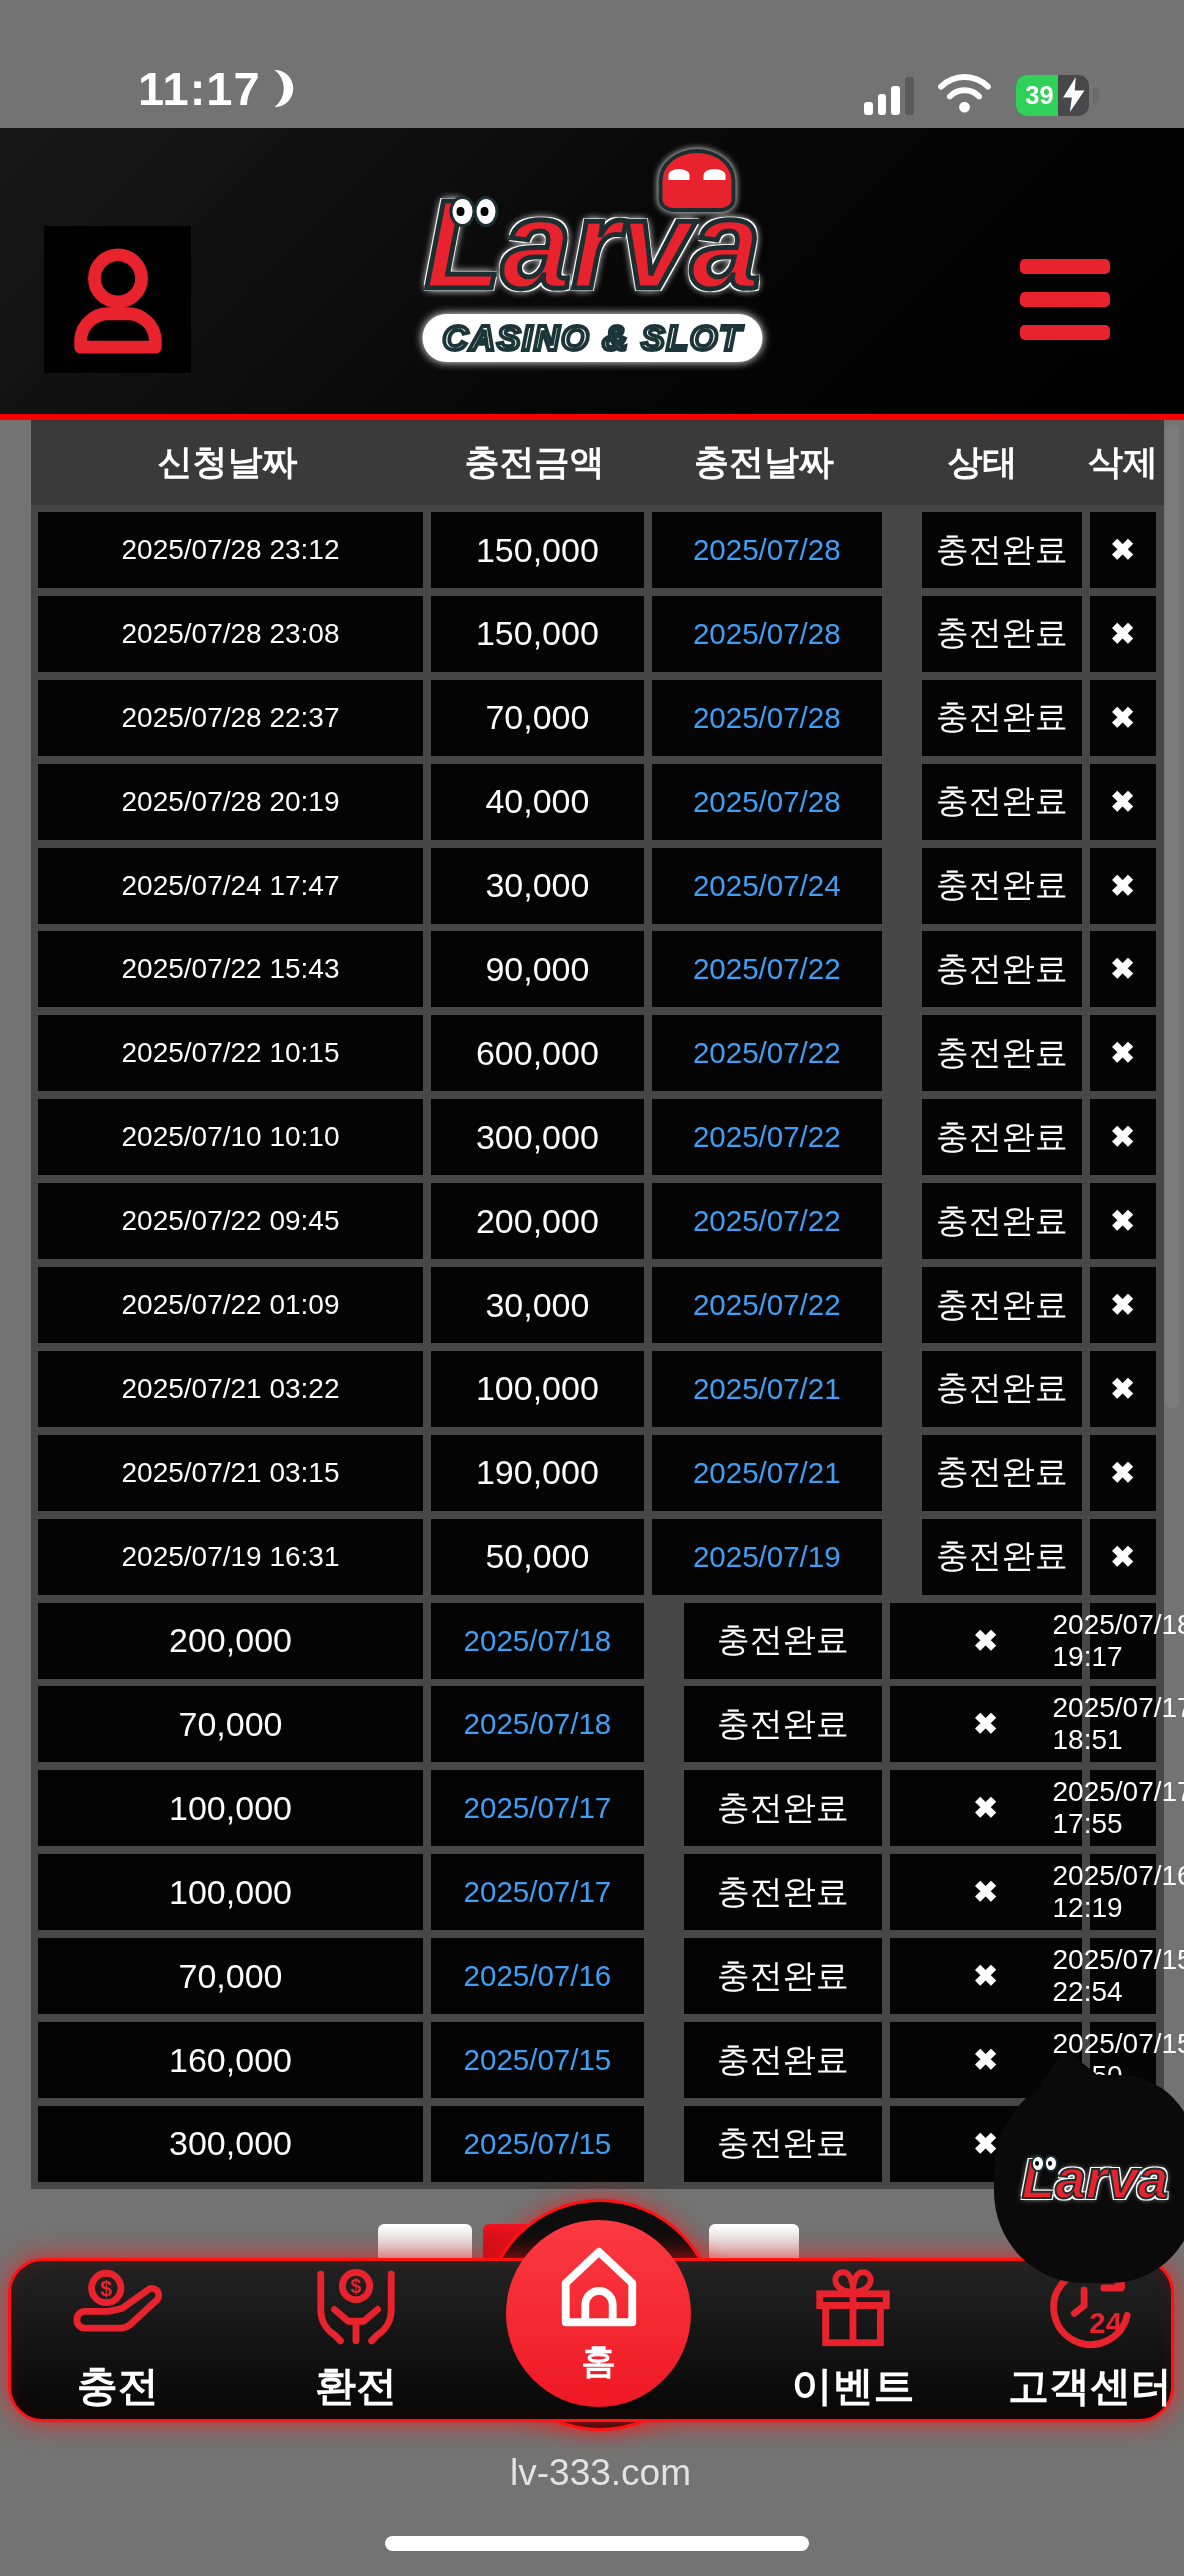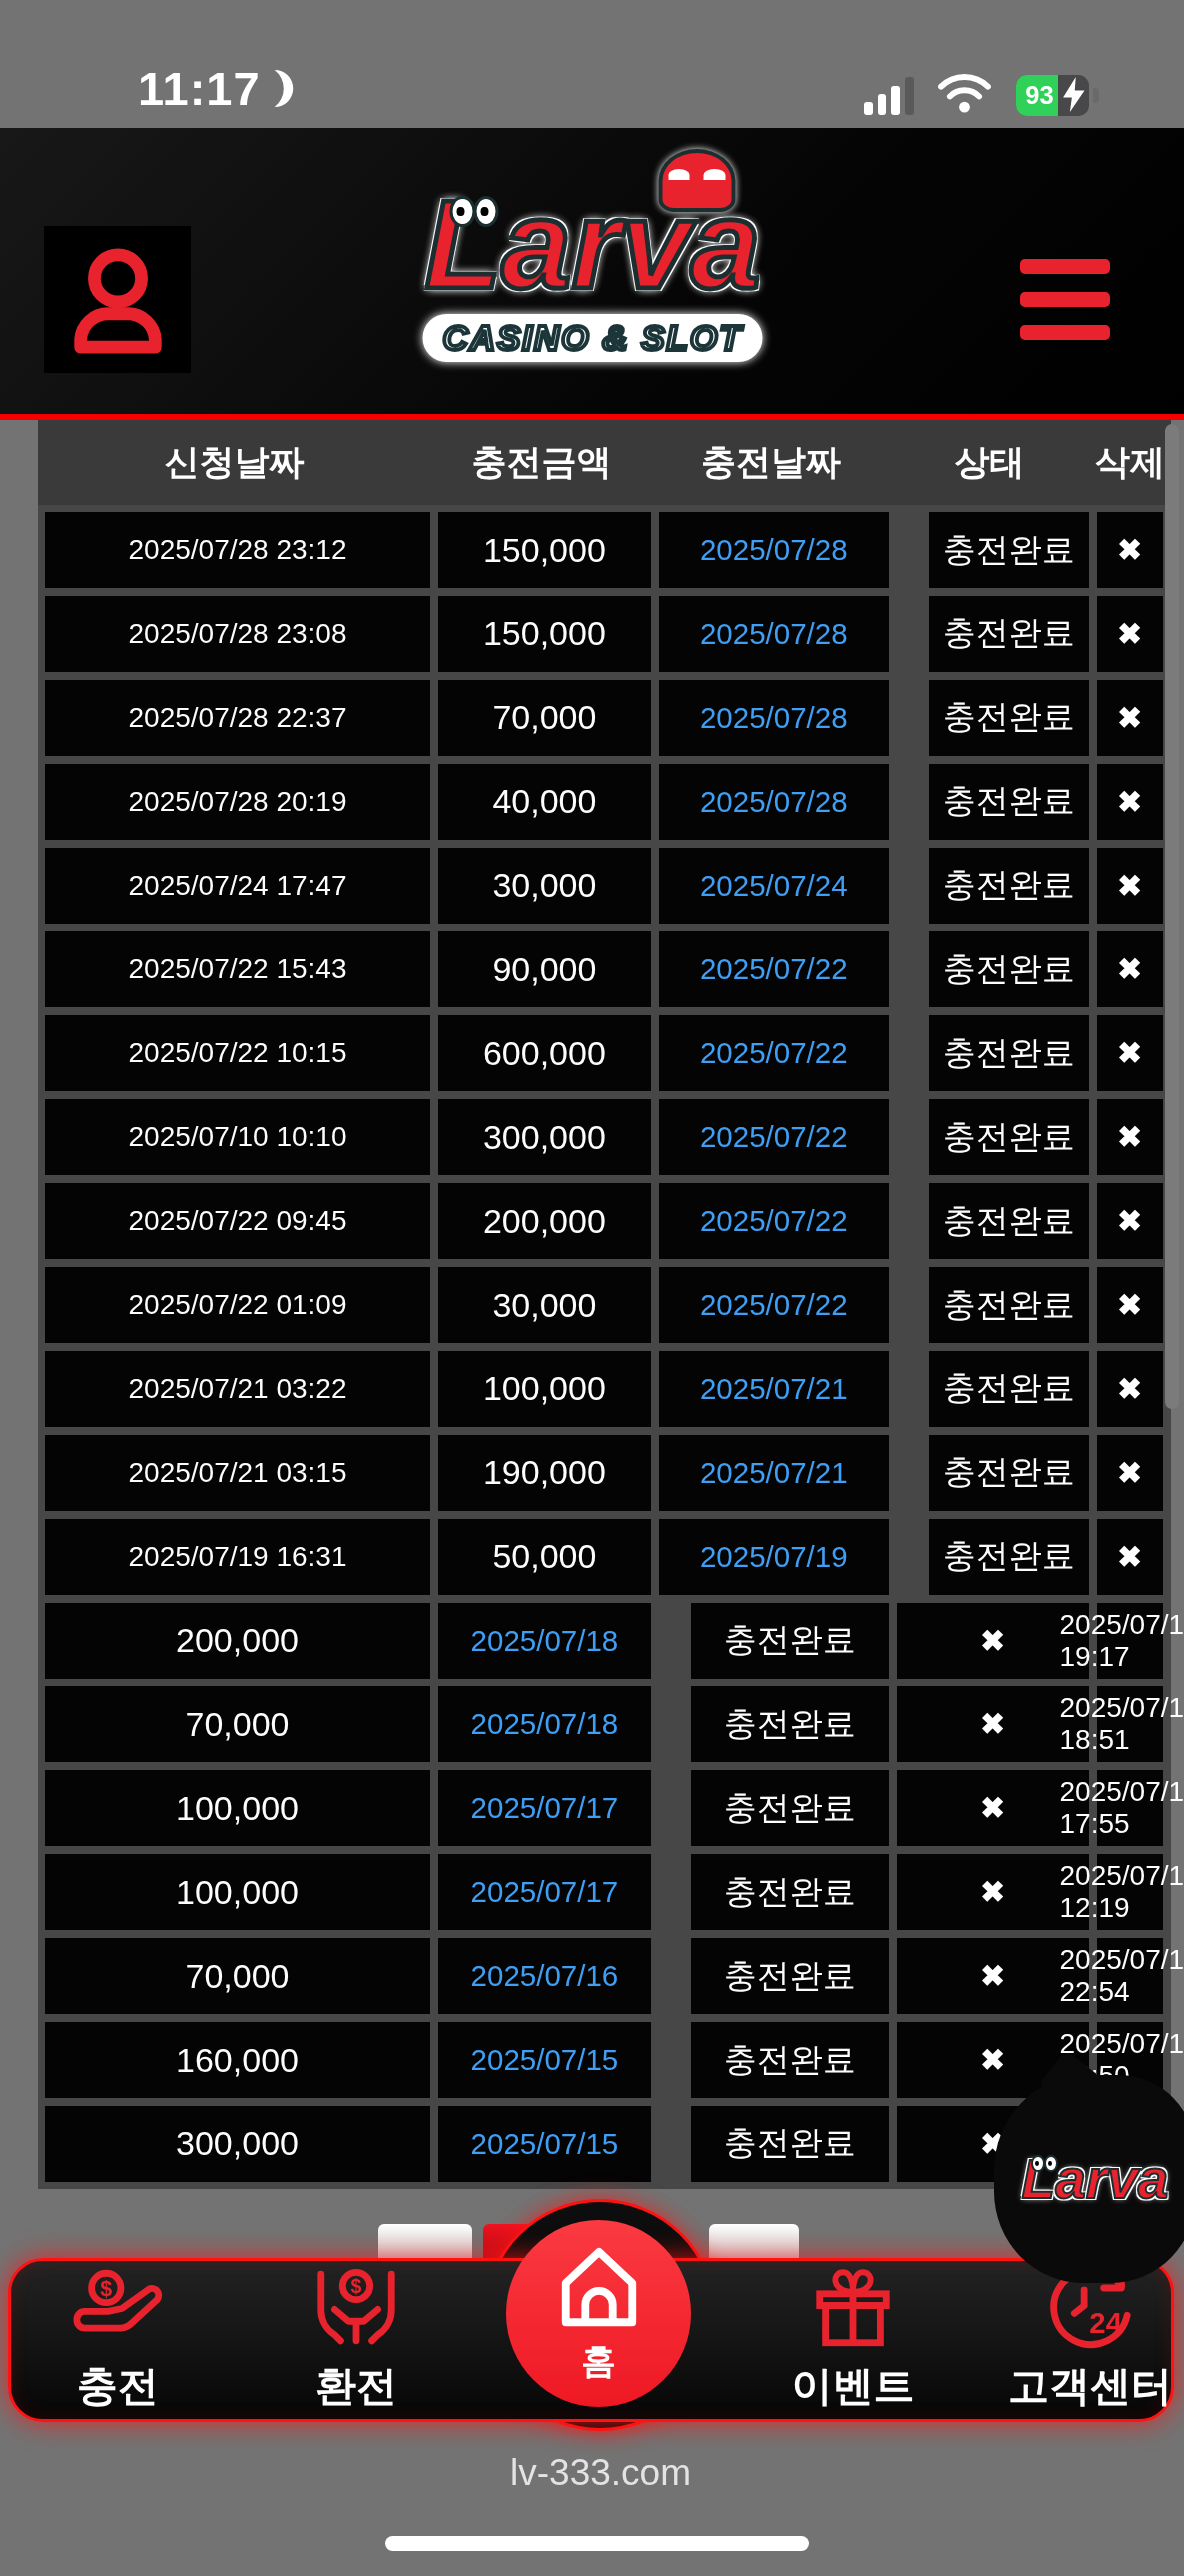--- a/index.html
+++ b/index.html
@@ -42,21 +42,21 @@
   .casino-pill{
     display:inline-block;margin-top:5.9px;background:#fff;border-radius:25.5px;padding:3.9px 19.6px;
     box-shadow:0 0 9.8px #fff;
   }
   .casino-pill span{
     font-size:35px;font-weight:bold;font-style:italic;letter-spacing:2px;
     color:#fff;-webkit-text-stroke:3.9px #1c3538;
   }
   .red-line{position:absolute;top:414px;left:0;width:100%;height:5.9px;background:#f40000;}
   
-  .table-wrap{position:absolute;left:38px;top:420px;width:1133px;}
+  .table-wrap{position:absolute;left:31px;top:420px;width:1133px;}
   .thead{height:85px;background:#3a3a3a;display:grid;grid-template-columns:393px 221px 238px 199px 82px;align-items:center;}
   .thead div{text-align:center;font-size:35px;font-weight:bold;color:#fff;}
   .tgrid{display:grid;grid-template-columns:385px 213px 230px 192px 66px;gap:7.9px;background:#474747;border:7.9px solid #474747;border-top:7.9px solid #474747;}
   .cell{background:#040404;height:76px;display:flex;align-items:center;justify-content:center;}
   .c-reqdate{font-size:28px;color:#fdfdfd;}
   .c-amount{font-size:34px;color:#fdfdfd;}
   .c-chgdate{font-size:29.5px;color:#3f9ff5;cursor:pointer;}
   .c-status{font-size:33px;color:#fdfdfd;margin-left:32px;}
   .c-del{font-size:29.5px;color:#fff;font-weight:bold;cursor:pointer;}
   .scroll-thumb{position:absolute;left:1165px;top:424px;width:13.8px;height:985px;border-radius:6.9px;background:#7b7b7b;}
@@ -113,21 +113,21 @@
       <div>
         <svg width="55" height="41" viewBox="0 0 56 42">
           <path d="M4 14 A34 34 0 0 1 52 14" stroke="#fff" stroke-width="6" fill="none" stroke-linecap="round"></path>
           <path d="M13 24 A21 21 0 0 1 43 24" stroke="#fff" stroke-width="6" fill="none" stroke-linecap="round"></path>
           <circle cx="28" cy="35" r="5.5" fill="#fff"></circle>
         </svg>
       </div>
       <div class="battery">
         <div class="bat-body">
           <div class="bat-fill"></div>
-          <div class="bat-num">93</div>
+          <div class="bat-num">39</div>
         </div>
         <div class="bat-bolt">
           <svg width="21.6" height="35" viewBox="0 0 22 36">
               <path d="M13 0 L0 21 H9 L7 36 L22 14 H12 Z" fill="#fff"></path>
             </svg>
         </div>
         <div class="bat-cap"></div>
       </div>
     </div>
   </div>

